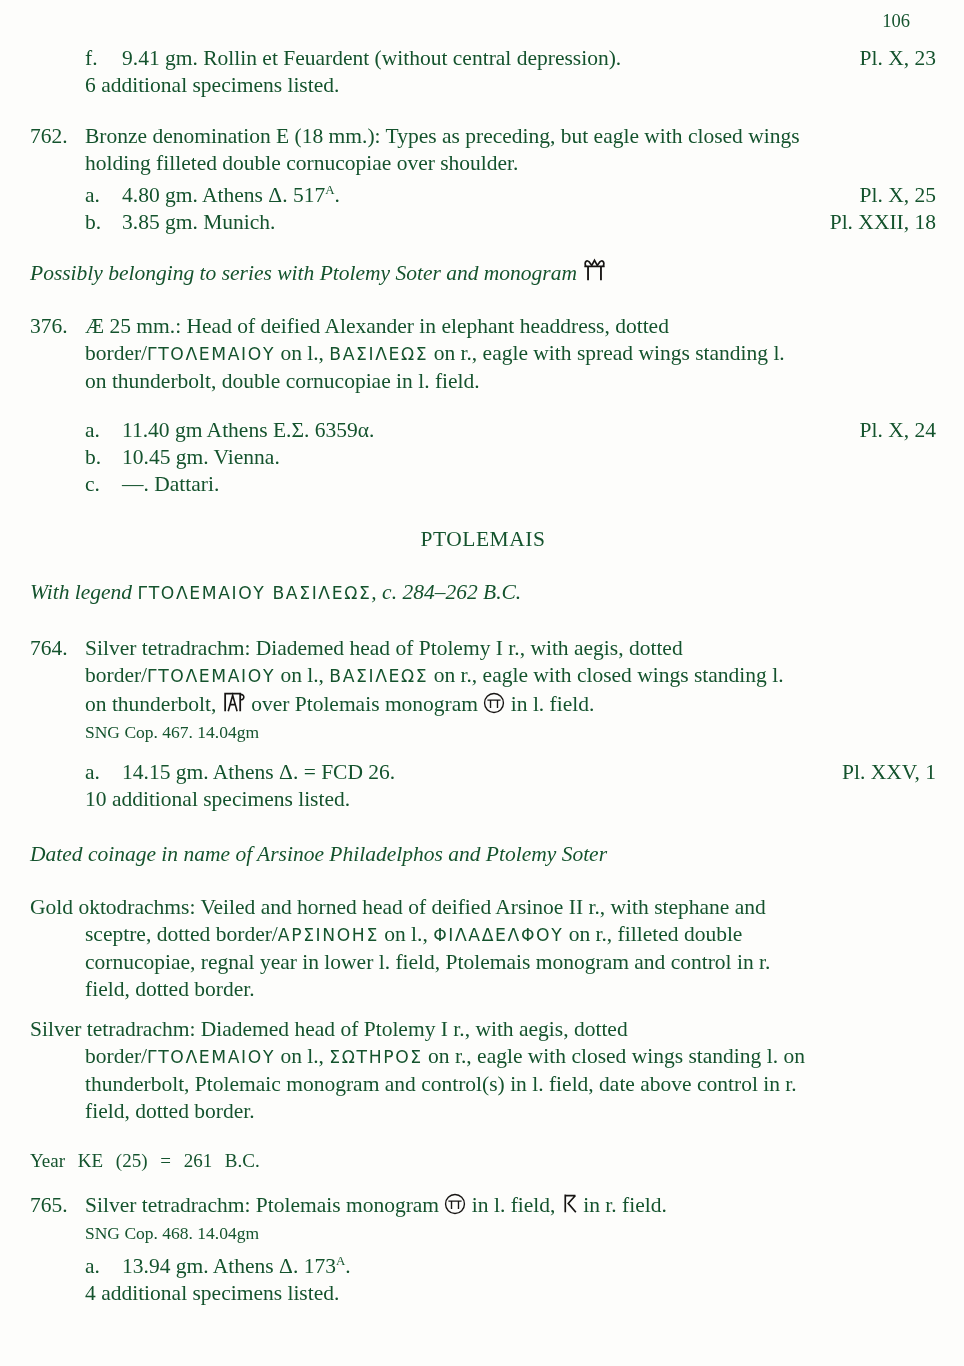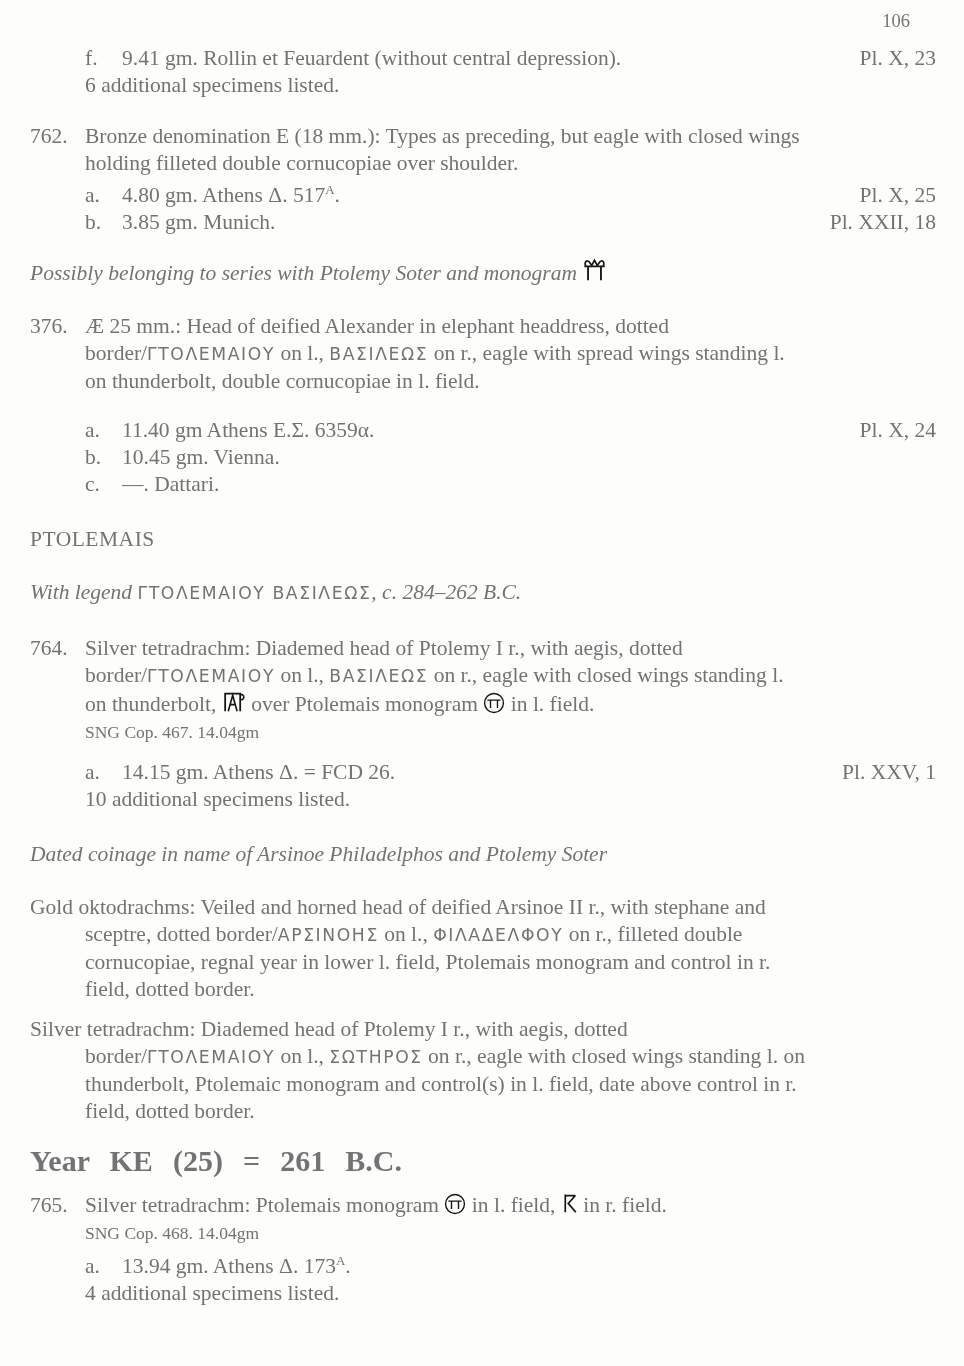--- a/index.html
+++ b/index.html
@@ -1,50 +1,50 @@
 <!DOCTYPE html>
 <html><head>
 <meta charset="utf-8">
 <style>
   html,body{margin:0;padding:0;background:#ffffff;}
   .page{
     width:964px;height:1366px;box-sizing:border-box;
-    background:#fdfdfb;color:#737373;
+    background:#fdfdfb;color:#14532d;
     font-family:"Liberation Serif","DejaVu Serif",serif;
     font-size:21.5px;line-height:27px;
     padding:8px 28px 0 30px;overflow:hidden;position:relative;
   }
   .pageno{text-align:right;font-size:18.5px;padding-right:26px;margin-bottom:10px;}
   .row{display:flex;align-items:baseline;}
   .num{flex:none;width:55px;}
   .body{flex:1;}
   .indent{margin-left:55px;}
   .letter{flex:none;width:37px;}
   .spec-text{flex:none;}
   .plate{margin-left:auto;white-space:nowrap;padding-left:12px;}
   .ref{font-size:17.5px;line-height:22px;margin-left:55px;margin-top:3px;white-space:pre-wrap;}
   .note{margin-left:55px;}
   .ital{font-style:italic;}
   .heading-caps{letter-spacing:0.5px;}
-  .year{font-weight:bold;font-size:30px;word-spacing:0.42em;}
+  .year{font-weight:normal;font-size:19px;word-spacing:0.42em;}
   .hang{padding-left:55px;text-indent:-55px;}
   .g{font-family:"DejaVu Sans",sans-serif;font-size:0.8em;letter-spacing:1.6px;font-style:normal;}
   .sup{font-size:0.6em;vertical-align:super;letter-spacing:0;}
   .mono{display:inline-block;color:#171513;}
   .mono.soter-monogram{width:25px;height:24px;vertical-align:-2px;}
   .mono.ap-monogram{width:24px;height:23px;vertical-align:-2px;}
   .mono.ptolemais-monogram{width:22px;height:22px;vertical-align:-3px;}
   .mono.ke-monogram{width:17px;height:22px;vertical-align:-2px;}
   
   .mt-prelim{margin-top:2px;}
   .mt-762{margin-top:24px;}
   .mt-series{margin-top:22px;}
   .mt-763{margin-top:26px;}
   .mt-763specs{margin-top:22px;}
-  .mt-ptolemais{margin-top:28px;}
+  .mt-ptolemais{margin-top:28px;text-align:center;}
   .mt-legend{margin-top:26px;}
   .mt-764{margin-top:28px;}
   .mt-764a{margin-top:16px;}
   .mt-dated{margin-top:28px;}
   .mt-gold{margin-top:26px;}
   .mt-silver{margin-top:13px;}
   .mt-ke{margin-top:22px;}
   .mt-765{margin-top:18px;}
   .mt-765a{margin-top:4px;}
 </style>

